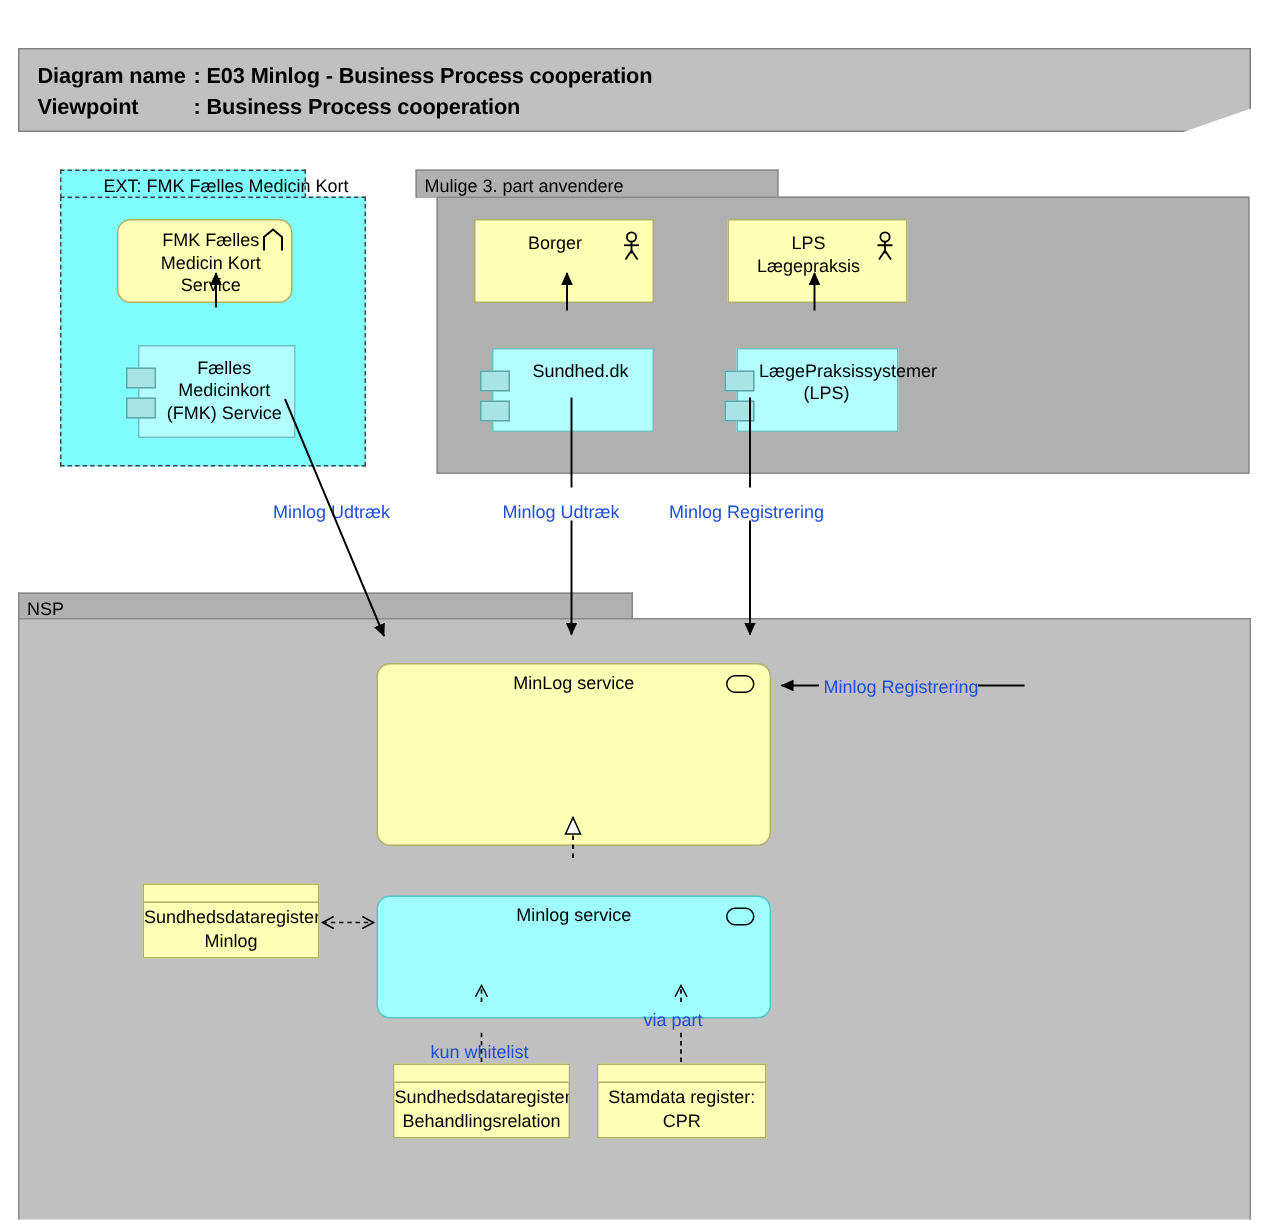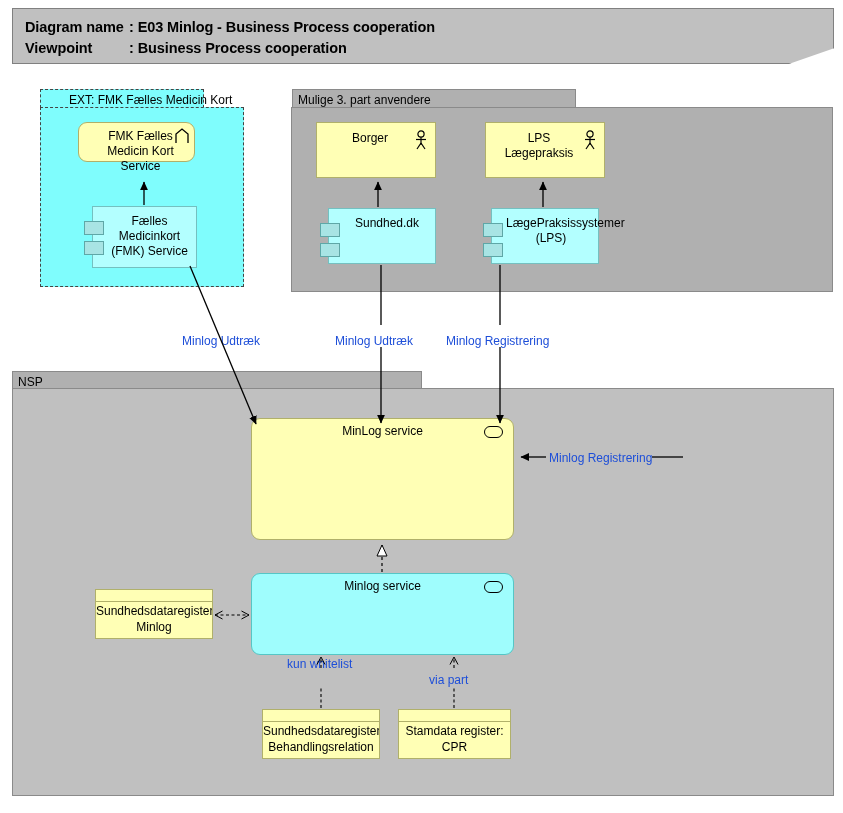--- a/index.html
+++ b/index.html
@@ -15,21 +15,21 @@
     font-size: 12px;
     color: #000000;
     overflow: hidden;
   }
   #canvas {
     position: absolute;
     left: 0; top: 0;
     width: 843px;
     height: 813px;
   }
-  .abs { position: absolute; box-sizing: border-box; }
+  .abs { position: absolute; box-sizing: border-box; margin-top: 24px; }
 
   
   #title-banner {
     left: 12px; top: 8px;
     width: 822px; height: 56px;
     background: #c0c0c0;
     border: 1px solid #808080;
     clip-path: polygon(0 0, 100% 0, 100% 72%, 94.5% 100%, 0 100%);
   }
   #title-banner .tline {
@@ -67,22 +67,22 @@
   }
   #ext-group-tab .gt-text { position: relative; z-index: 3; }
   #ext-group-body {
     left: 40px; top: 107px;
     width: 204px; height: 180px;
     background: #7ffdfd;
     border: 1px dashed #444;
   }
 
   #third-group-tab {
-    left: 292px; top: 89px;
-    width: 284px; height: 19px;
+    left: 277px; top: 89px;
+    width: 242px; height: 19px;
     background: #b0b0b0;
   }
   #third-group-body {
     left: 291px; top: 107px;
     width: 542px; height: 185px;
     background: #b0b0b0;
   }
 
   #nsp-group-tab {
     left: 12px; top: 371px;
@@ -192,21 +192,21 @@
   <div class="abs" id="title-banner">
     <div class="tline l1"><span class="lbl">Diagram name</span><span>: E03 Minlog - Business Process cooperation</span></div>
     <div class="tline l2"><span class="lbl">Viewpoint</span><span>: Business Process cooperation</span></div>
   </div>
 
   <div class="abs group-tab" id="ext-group-tab">
     <span class="gt-text">EXT: FMK Fælles Medicin Kort</span>
   </div>
   <div class="abs group-body" id="ext-group-body"></div>
 
-  <div class="abs el yellow rounded" style="left:78px; top:122px; width:117px; height:40px;">
+  <div class="abs el yellow rounded" style="left:78px; top:122px; width:117px; height:56px;">
     <div class="el-text-pad">FMK Fælles Medicin Kort Service</div>
     <svg class="fn-icon" style="right:5px; top:5px;" viewBox="0 0 14 16">
       <path d="M1,15 L1,6 L7,1 L13,6 L13,15" fill="none" stroke="#000" stroke-width="1.3"></path>
     </svg>
   </div>
 
   <div class="abs el cyan-lite" style="left:92px; top:206px; width:105px; height:62px;">
     <span class="comp-tab t1"></span>
     <span class="comp-tab t2"></span>
     <div class="el-text-pad" style="left:14px; top:7px;">Fælles Medicinkort (FMK) Service</div>
@@ -279,21 +279,21 @@
 
   <div class="strip-box el yellow" style="left:398px; top:709px; width:113px; height:50px;">
     <div class="strip-head"></div>
     <div class="strip-body">Stamdata register: CPR</div>
   </div>
 
   <div class="conn-label" style="left:182px; top:334px;">Minlog Udtræk</div>
   <div class="conn-label" style="left:335px; top:334px;">Minlog Udtræk</div>
   <div class="conn-label" style="left:446px; top:334px;">Minlog Registrering</div>
   <div class="conn-label on-line" style="left:547px; top:451px;">Minlog Registrering</div>
-  <div class="conn-label" style="left:287px; top:657px;">kun whitelist</div>
+  <div class="conn-label" style="left:287px; top:694px;">kun whitelist</div>
   <div class="conn-label" style="left:429px; top:673px;">via part</div>
 
   <svg id="wires">
     <defs>
       <marker id="arrowFilled" markerWidth="9" markerHeight="9" refX="8" refY="4.5" orient="auto" markerUnits="userSpaceOnUse">
         <path d="M0,0.6 L8.6,4.5 L0,8.4 z" fill="#000"></path>
       </marker>
       <marker id="arrowOpenS" markerWidth="10" markerHeight="10" refX="8.5" refY="5" orient="auto" markerUnits="userSpaceOnUse">
         <path d="M1,1 L8.5,5 L1,9" fill="none" stroke="#000" stroke-width="1"></path>
       </marker>

